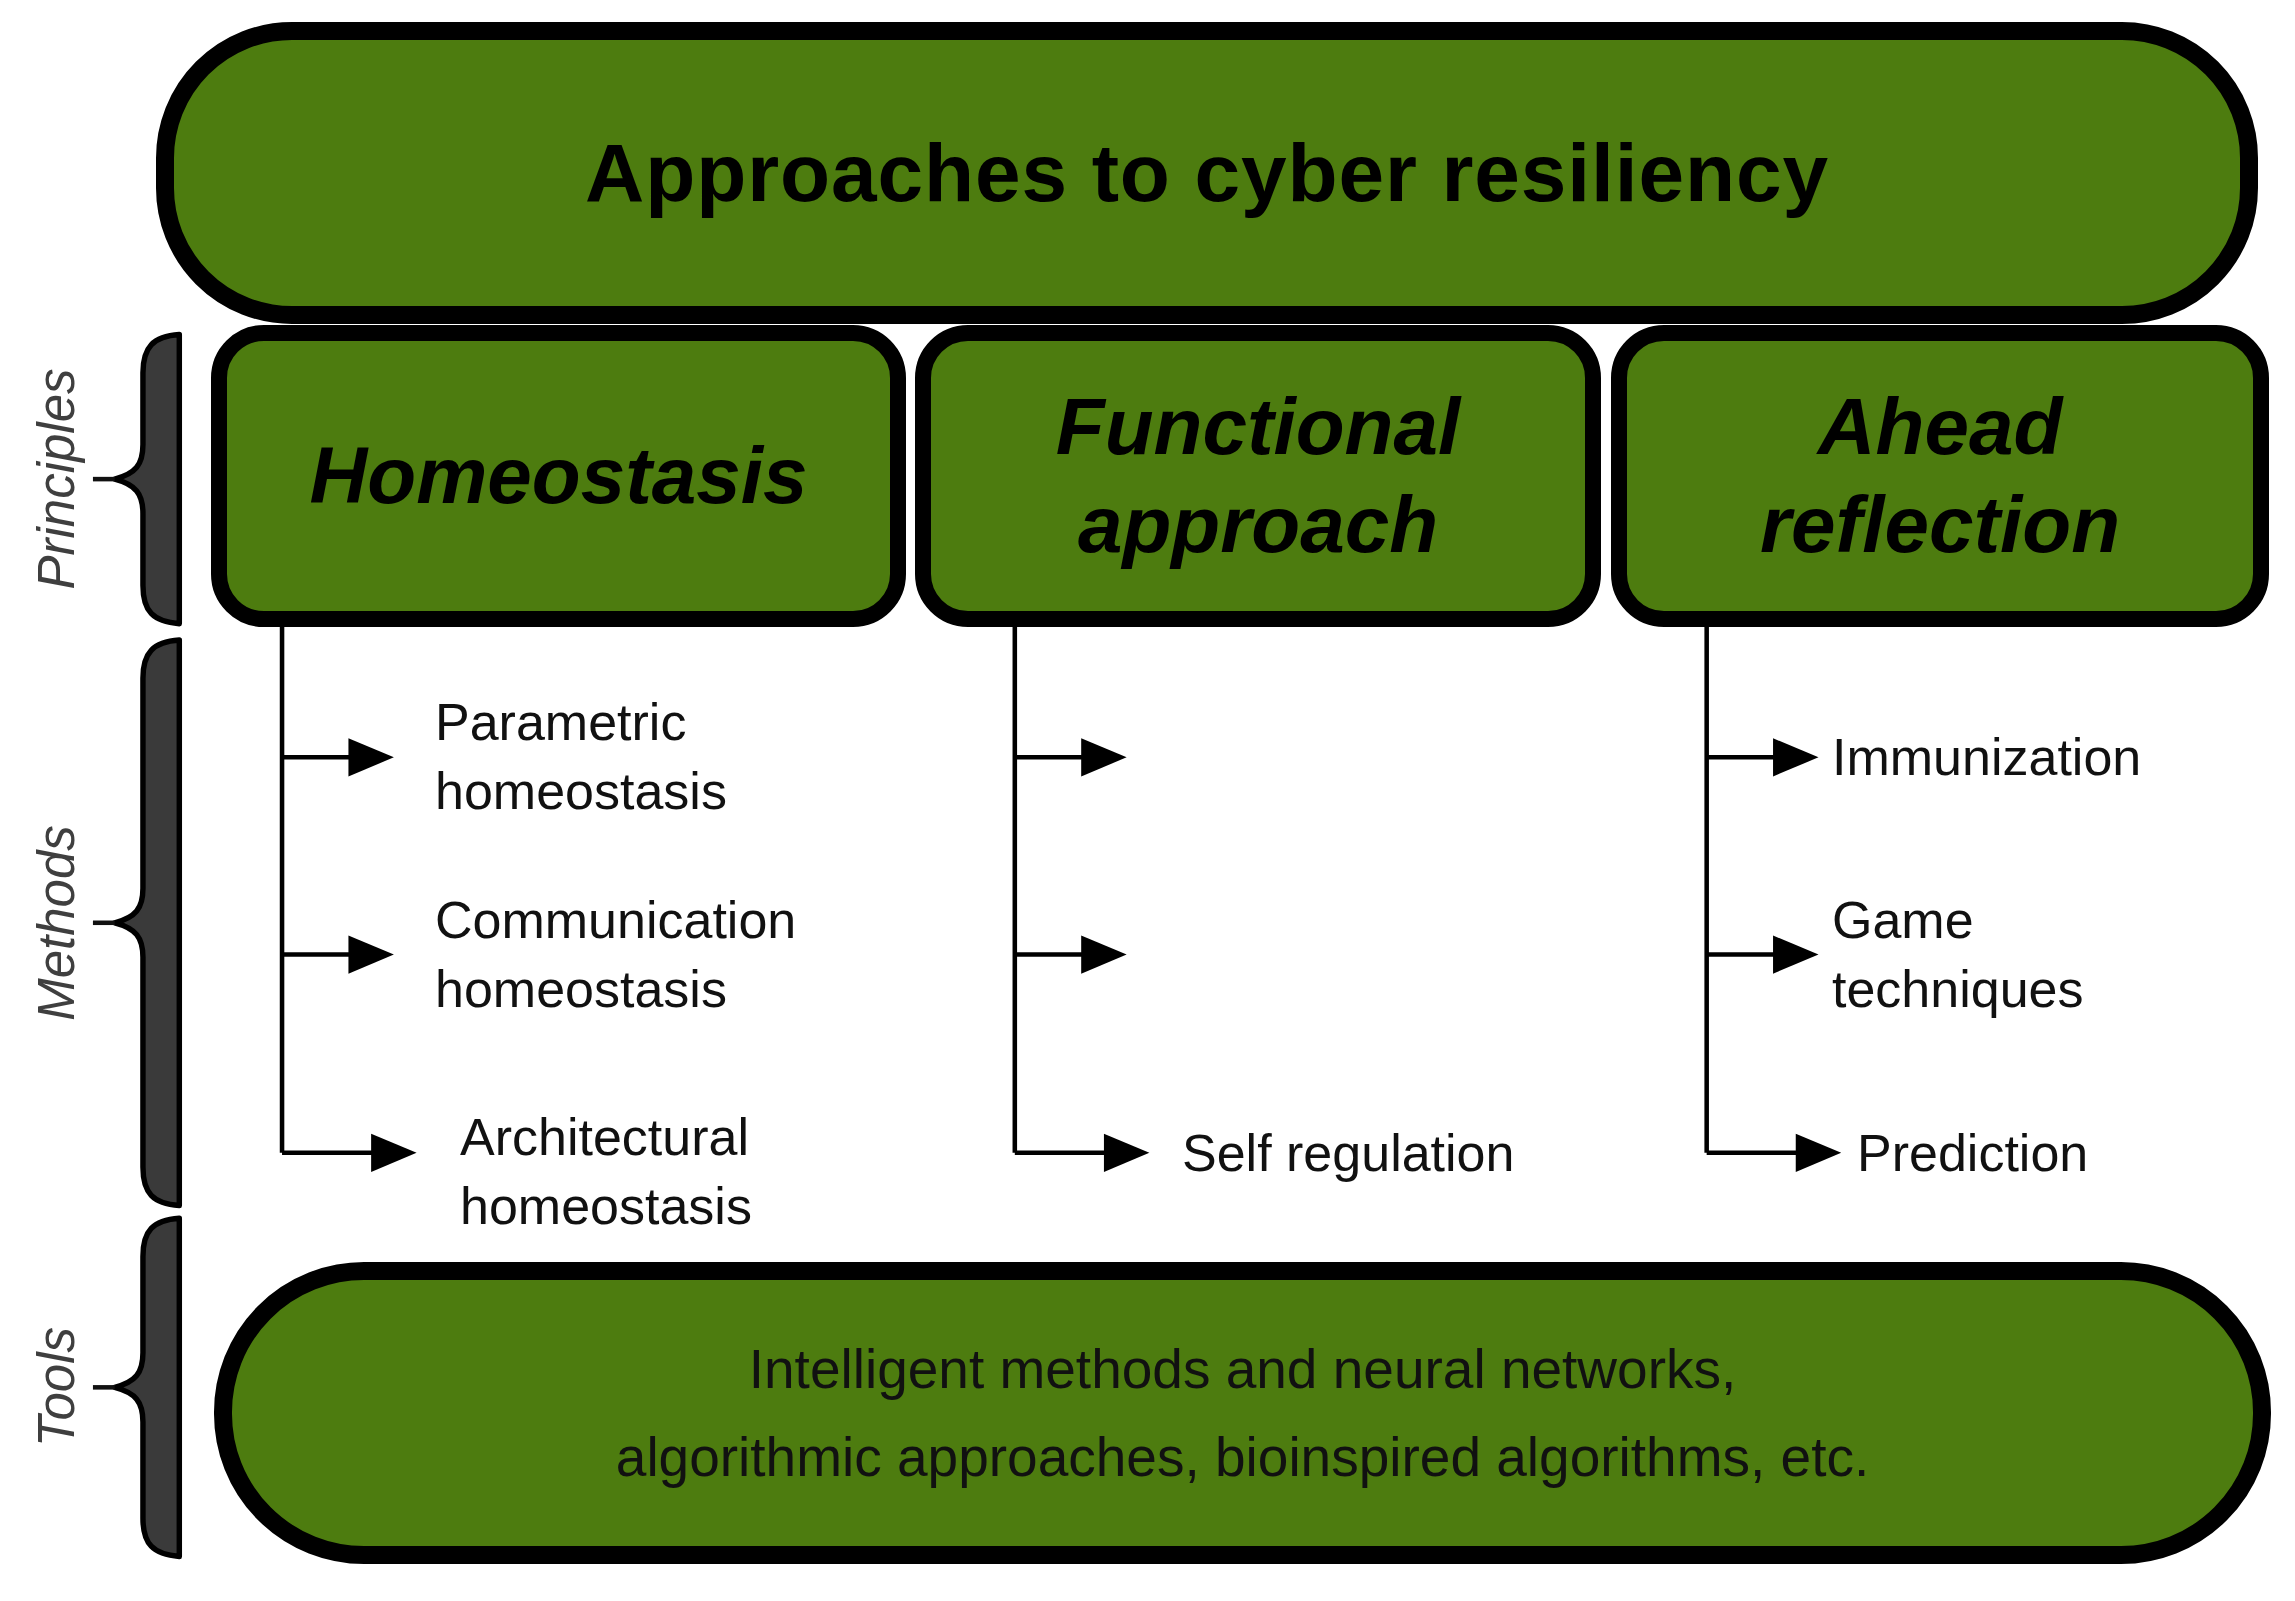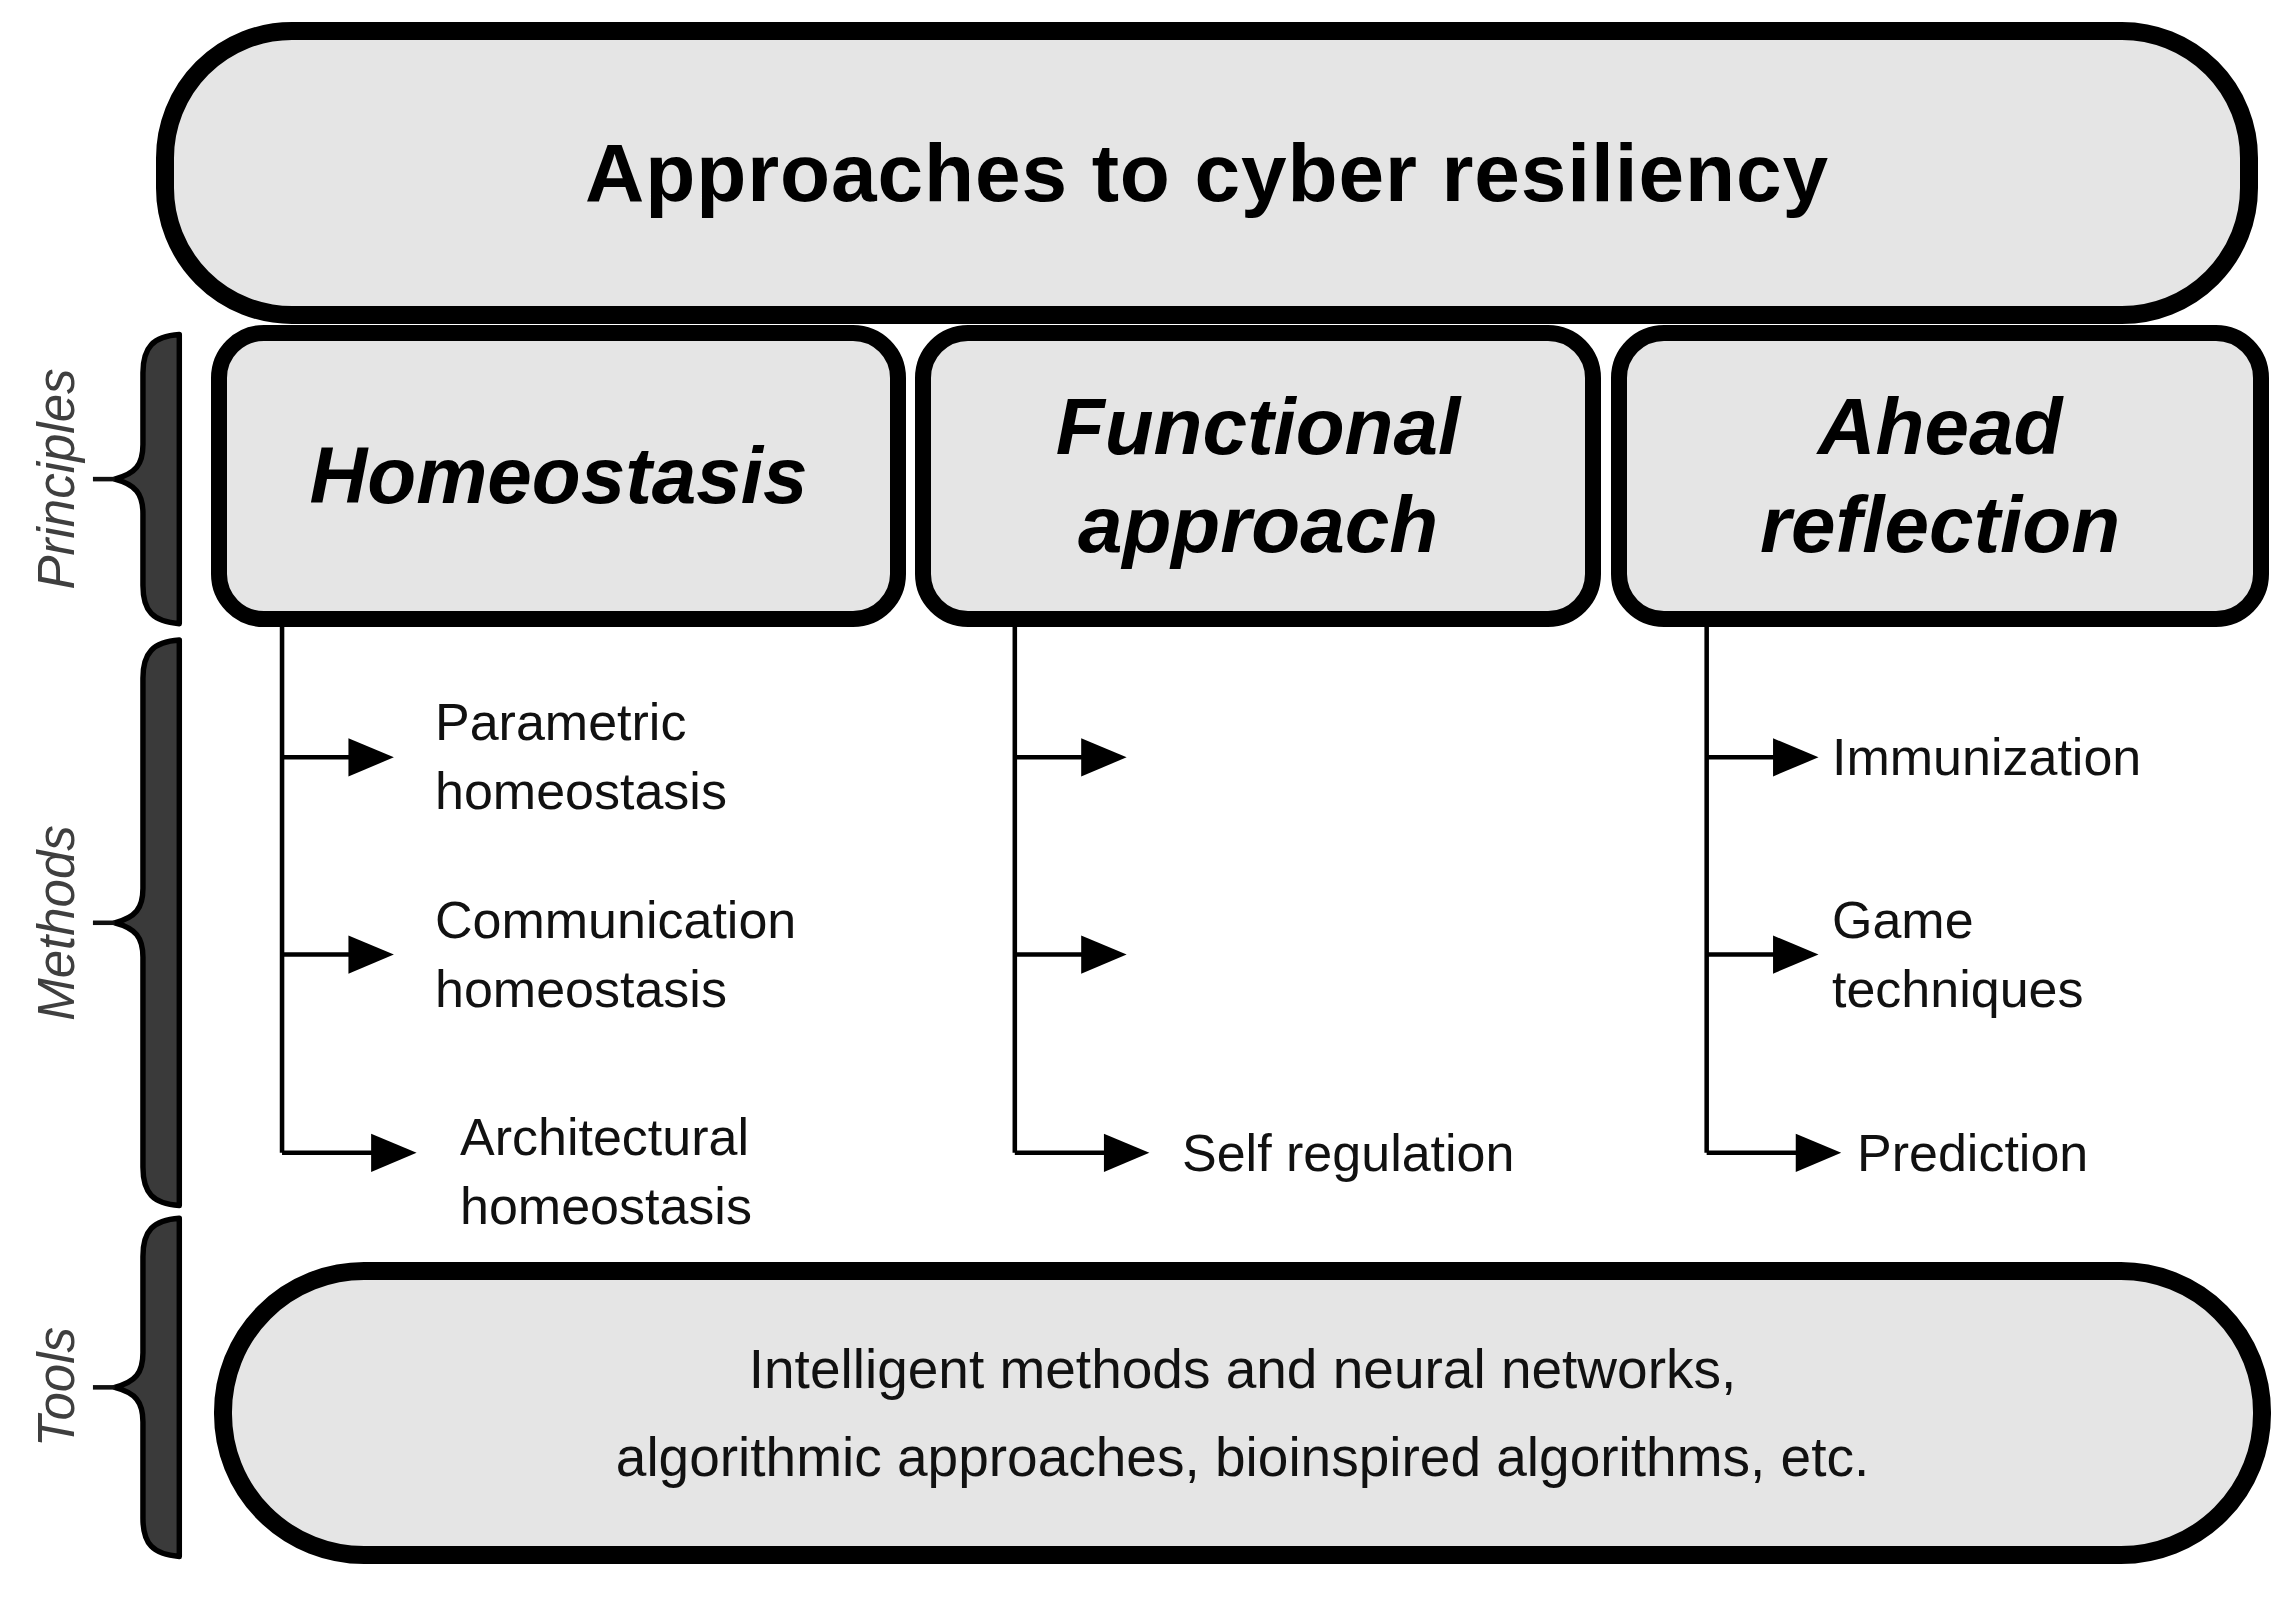--- a/index.html
+++ b/index.html
@@ -18,21 +18,21 @@
   }
   .overlay {
     position: absolute;
     left: 0;
     top: 0;
     width: 2296px;
     height: 1601px;
   }
   .box {
     position: absolute;
-    background: #e5e5e5;
+    background: #4d7c0f;
     border-style: solid;
     border-color: var(--ink, #000000);
     display: flex;
     align-items: center;
     justify-content: center;
     box-sizing: border-box;
     text-align: center;
   }
   .title-box {
     left: 156px; top: 22px; width: 2102px; height: 302px;

